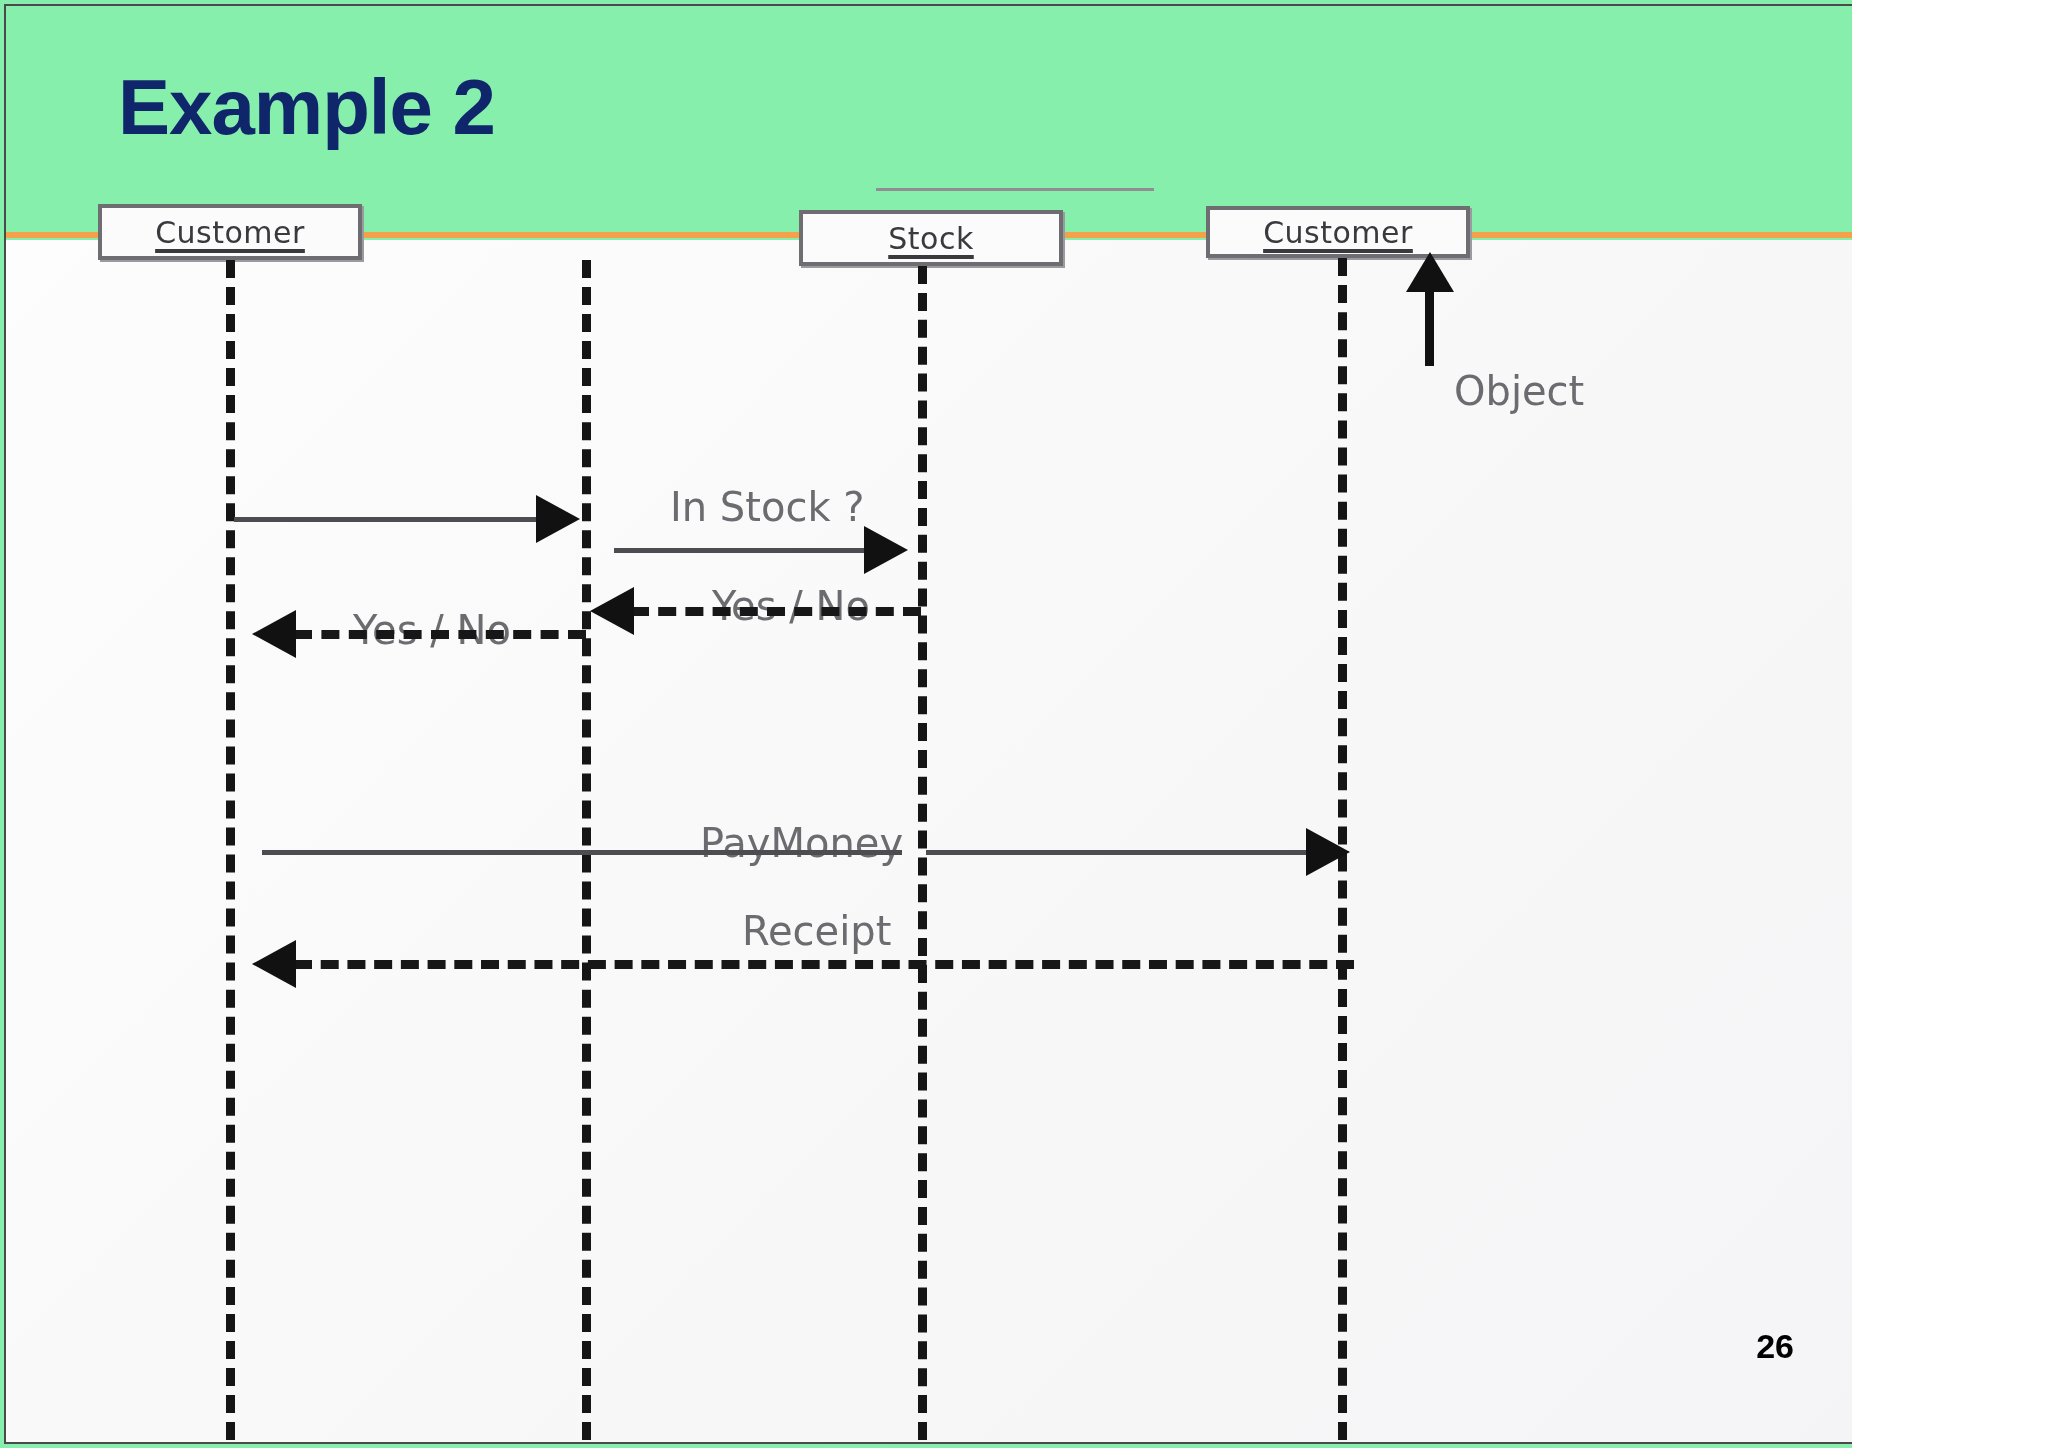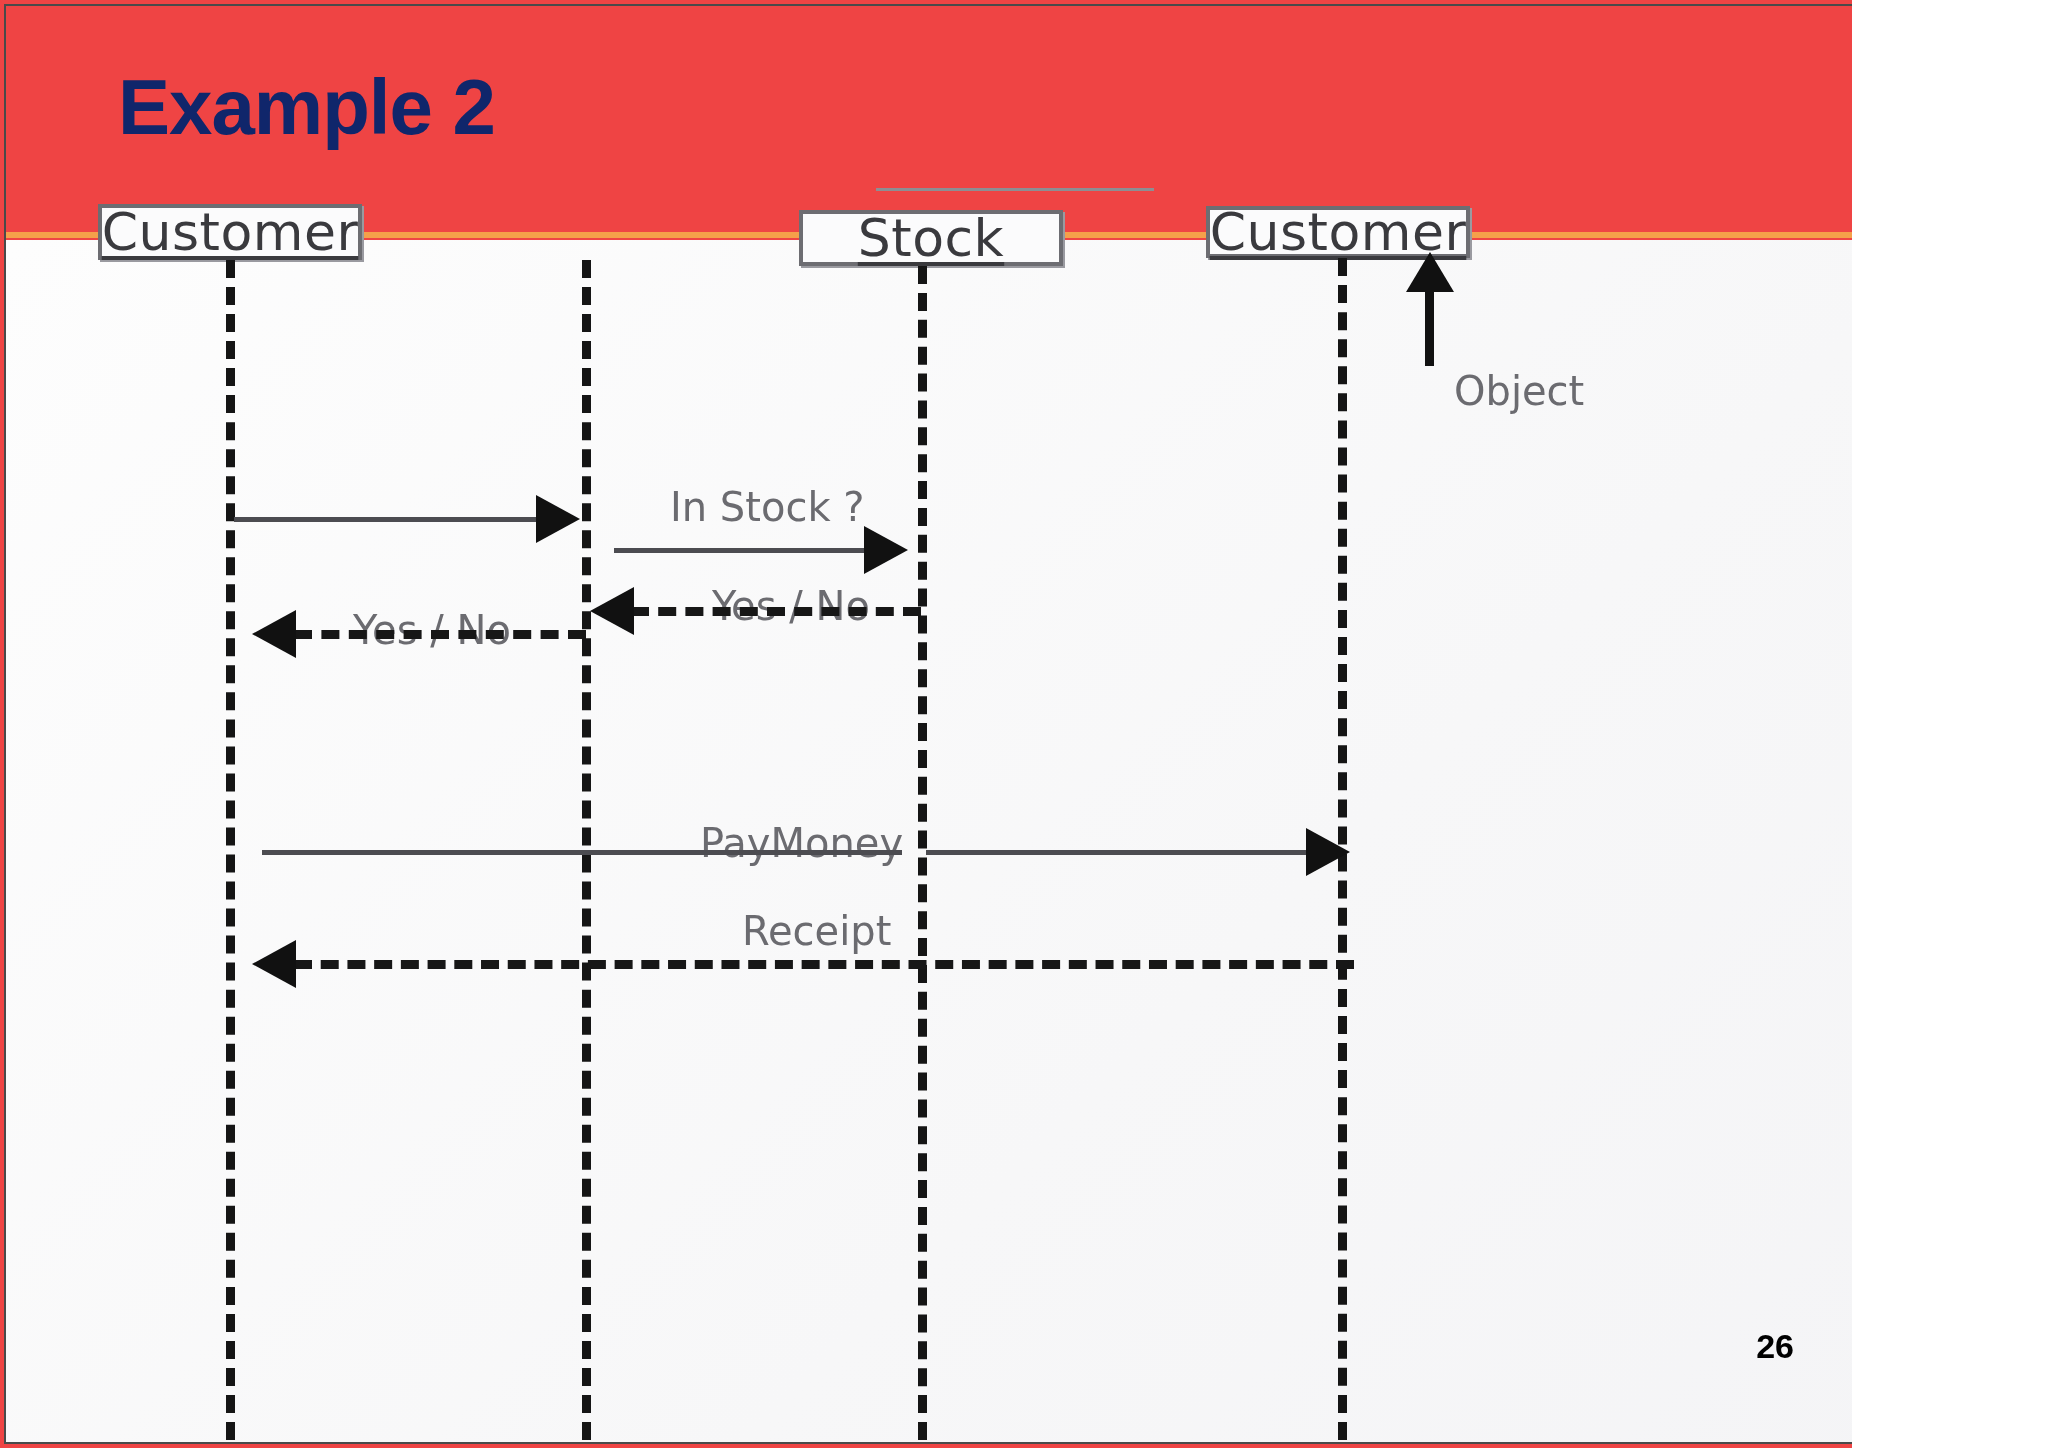--- a/index.html
+++ b/index.html
@@ -8,21 +8,21 @@
     background: #ffffff;
   }
   body {
     font-family: "Liberation Sans", sans-serif;
   }
 
   #slide {
     position: relative;
     width: 1852px;
     height: 1448px;
-    background: #ef4444;
+    background: #86efac;
     overflow: hidden;
     box-sizing: border-box;
   }
 
   
   .slide-frame {
     position: absolute;
     left: 4px;
     top: 4px;
     width: 2040px;
@@ -68,21 +68,21 @@
     box-sizing: border-box;
     background: #fbfbfc;
     border: 4px solid #6d6d72;
     box-shadow: 2px 2px 0 0 #9a9aa0;
     display: flex;
     align-items: center;
     justify-content: center;
   }
   .lifeline-label {
     font-family: "DejaVu Sans", sans-serif;
-    font-size: 52px;
+    font-size: 30px;
     color: #3a3a3e;
     text-decoration: underline;
     text-underline-offset: 6px;
     text-decoration-thickness: 4px;
     white-space: nowrap;
     letter-spacing: 0.5px;
   }
 
   
   .lifeline {

